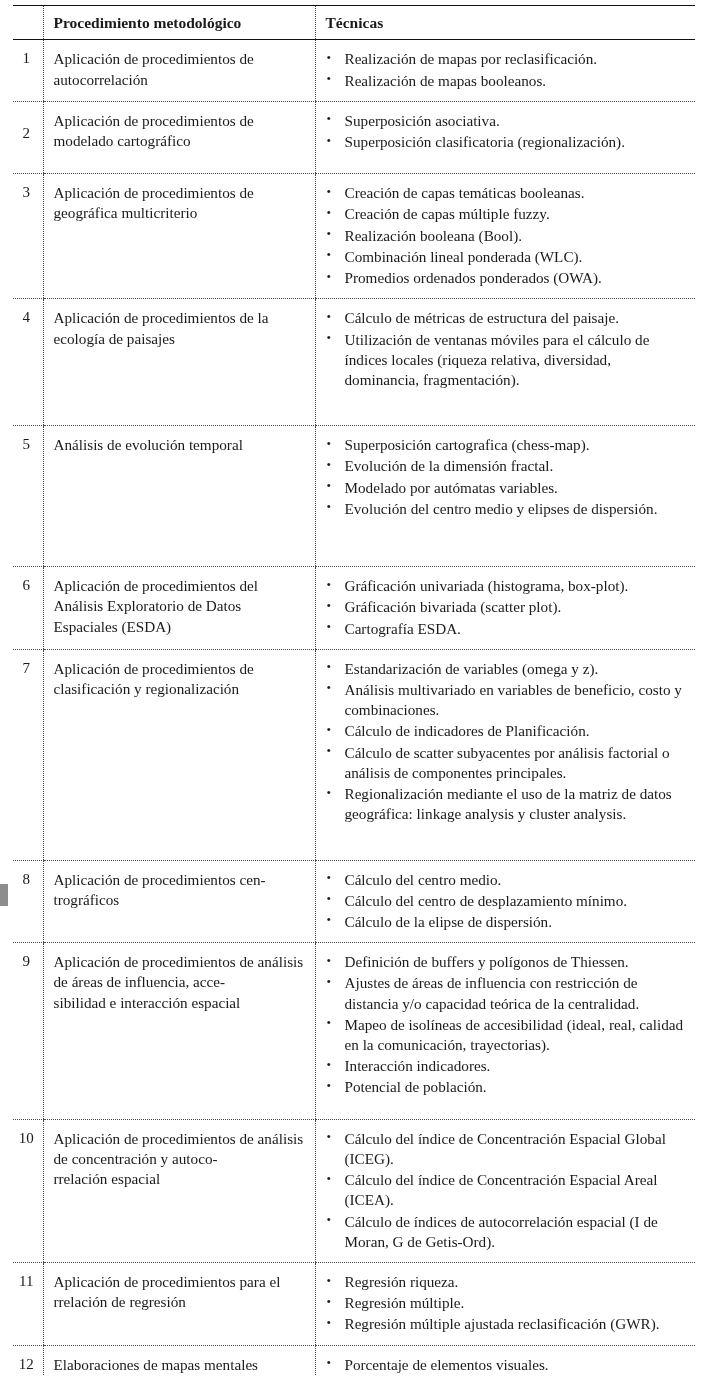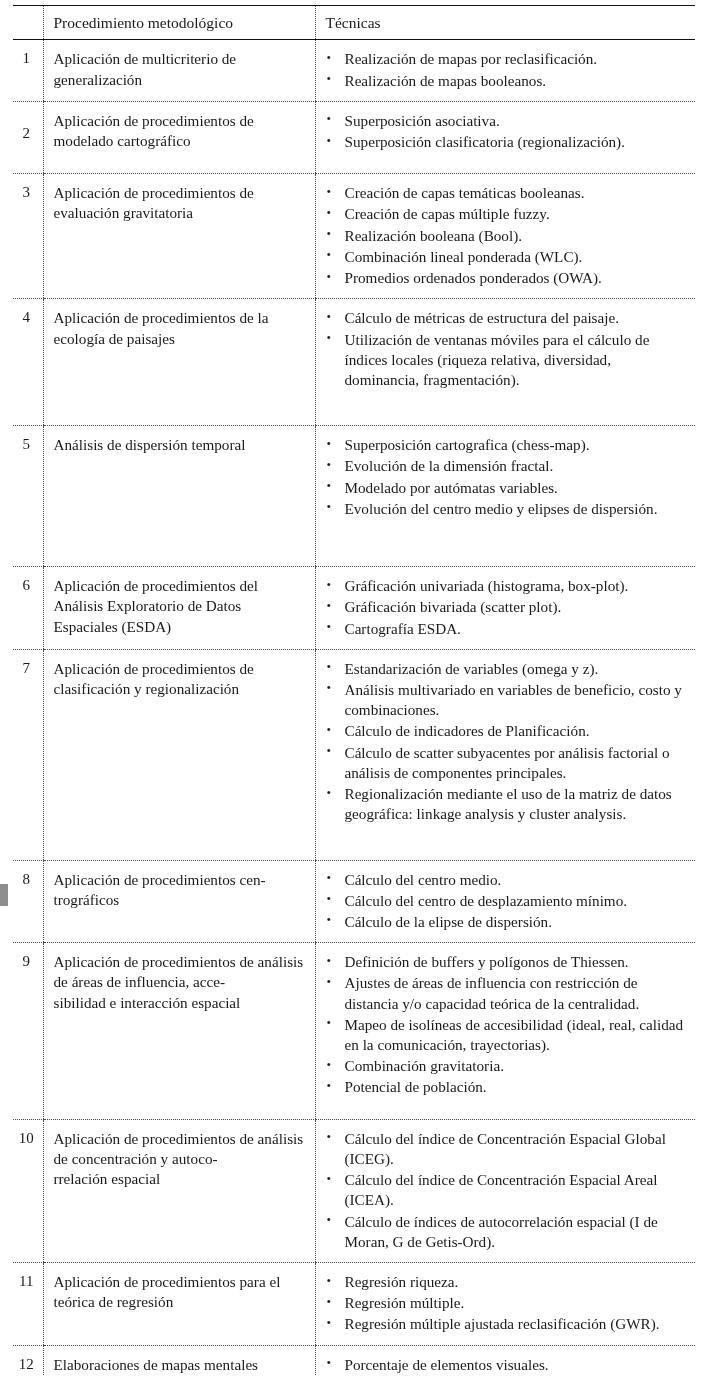--- a/index.html
+++ b/index.html
@@ -47,21 +47,21 @@
   }
 
   
   th.col-proc, td.col-proc,
   th.col-tec,  td.col-tec {
     border-left: 1.5px dotted #4a4a4a;
   }
 
   
   thead th {
-    font-weight: normal;
+    font-weight: bold;
     font-size: 15.5px;
     text-align: left;
     padding: 7px 6px 7px 10px;
     vertical-align: middle;
     line-height: 1.25;
   }
   thead th.col-num { padding: 7px 4px; }
 
   
   td {
@@ -139,21 +139,21 @@
       <tr>
         <th class="col-num"></th>
         <th class="col-proc">Procedimiento metodológico</th>
         <th class="col-tec">Técnicas</th>
       </tr>
     </thead>
     <tbody id="table-body">
         <tr>
           <td class="col-num">1</td>
           <td class="col-proc">
-            <span class="proc-text">Aplicación de multicriterio de generalización</span>
+            <span class="proc-text">Aplicación de procedimientos de autocorrelación</span>
           </td>
           <td class="col-tec">
             <ul class="tec-list">
               <li><span class="bullet">•</span><span>Realización de mapas por reclasificación.</span></li>
               <li><span class="bullet">•</span><span>Realización de mapas booleanos.</span></li>
             </ul>
           </td>
         </tr>
         <tr class="pad-md">
           <td class="col-num nudge-mid">2</td>
@@ -163,21 +163,21 @@
           <td class="col-tec">
             <ul class="tec-list">
               <li><span class="bullet">•</span><span>Superposición asociativa.</span></li>
               <li><span class="bullet">•</span><span>Superposición clasificatoria (regionalización).</span></li>
             </ul>
           </td>
         </tr>
         <tr>
           <td class="col-num">3</td>
           <td class="col-proc">
-            <span class="proc-text">Aplicación de procedimientos de evaluación gravitatoria</span>
+            <span class="proc-text">Aplicación de procedimientos de geográfica multicriterio</span>
           </td>
           <td class="col-tec">
             <ul class="tec-list">
               <li><span class="bullet">•</span><span>Creación de capas temáticas booleanas.</span></li>
               <li><span class="bullet">•</span><span>Creación de capas múltiple fuzzy.</span></li>
               <li><span class="bullet">•</span><span>Realización booleana (Bool).</span></li>
               <li><span class="bullet">•</span><span>Combinación lineal ponderada (WLC).</span></li>
               <li><span class="bullet">•</span><span>Promedios ordenados ponderados (OWA).</span></li>
             </ul>
           </td>
@@ -190,21 +190,21 @@
           <td class="col-tec">
             <ul class="tec-list">
               <li><span class="bullet">•</span><span>Cálculo de métricas de estructura del paisaje.</span></li>
               <li><span class="bullet">•</span><span>Utilización de ventanas móviles para el cálculo de índices locales (riqueza relativa, diversidad, dominancia, fragmentación).</span></li>
             </ul>
           </td>
         </tr>
         <tr class="pad-xl">
           <td class="col-num">5</td>
           <td class="col-proc">
-            <span class="proc-text">Análisis de dispersión temporal</span>
+            <span class="proc-text">Análisis de evolución temporal</span>
           </td>
           <td class="col-tec">
             <ul class="tec-list">
               <li><span class="bullet">•</span><span>Superposición cartografica (chess-map).</span></li>
               <li><span class="bullet">•</span><span>Evolución de la dimensión fractal.</span></li>
               <li><span class="bullet">•</span><span>Modelado por autómatas variables.</span></li>
               <li><span class="bullet">•</span><span>Evolución del centro medio y elipses de dispersión.</span></li>
             </ul>
           </td>
         </tr>
@@ -254,21 +254,21 @@
           <td class="col-num">9</td>
           <td class="col-proc">
             <span class="proc-text">Aplicación de procedimientos de análisis de áreas de influencia, acce-
 sibilidad e interacción espacial</span>
           </td>
           <td class="col-tec">
             <ul class="tec-list">
               <li><span class="bullet">•</span><span>Definición de buffers y polígonos de Thiessen.</span></li>
               <li><span class="bullet">•</span><span>Ajustes de áreas de influencia con restricción de distancia y/o capacidad teórica de la centralidad.</span></li>
               <li><span class="bullet">•</span><span>Mapeo de isolíneas de accesibilidad (ideal, real, calidad en la comunicación, trayectorias).</span></li>
-              <li><span class="bullet">•</span><span>Combinación gravitatoria.</span></li>
+              <li><span class="bullet">•</span><span>Interacción indicadores.</span></li>
               <li><span class="bullet">•</span><span>Potencial de población.</span></li>
             </ul>
           </td>
         </tr>
         <tr>
           <td class="col-num">10</td>
           <td class="col-proc">
             <span class="proc-text">Aplicación de procedimientos de análisis de concentración y autoco-
 rrelación espacial</span>
           </td>
@@ -276,21 +276,21 @@
             <ul class="tec-list">
               <li><span class="bullet">•</span><span>Cálculo del índice de Concentración Espacial Global (ICEG).</span></li>
               <li><span class="bullet">•</span><span>Cálculo del índice de Concentración Espacial Areal (ICEA).</span></li>
               <li><span class="bullet">•</span><span>Cálculo de índices de autocorrelación espacial (I de Moran, G de Getis-Ord).</span></li>
             </ul>
           </td>
         </tr>
         <tr>
           <td class="col-num">11</td>
           <td class="col-proc">
-            <span class="proc-text">Aplicación de procedimientos para el teórica de regresión</span>
+            <span class="proc-text">Aplicación de procedimientos para el rrelación de regresión</span>
           </td>
           <td class="col-tec">
             <ul class="tec-list">
               <li><span class="bullet">•</span><span>Regresión riqueza.</span></li>
               <li><span class="bullet">•</span><span>Regresión múltiple.</span></li>
               <li><span class="bullet">•</span><span>Regresión múltiple ajustada reclasificación (GWR).</span></li>
             </ul>
           </td>
         </tr>
         <tr class="last-row">

